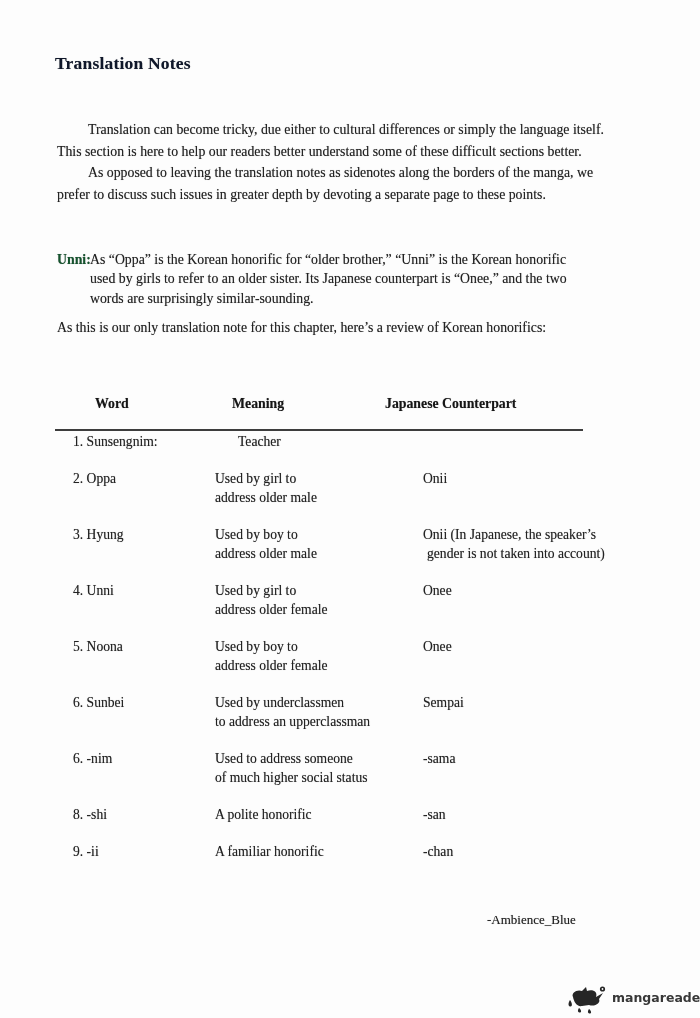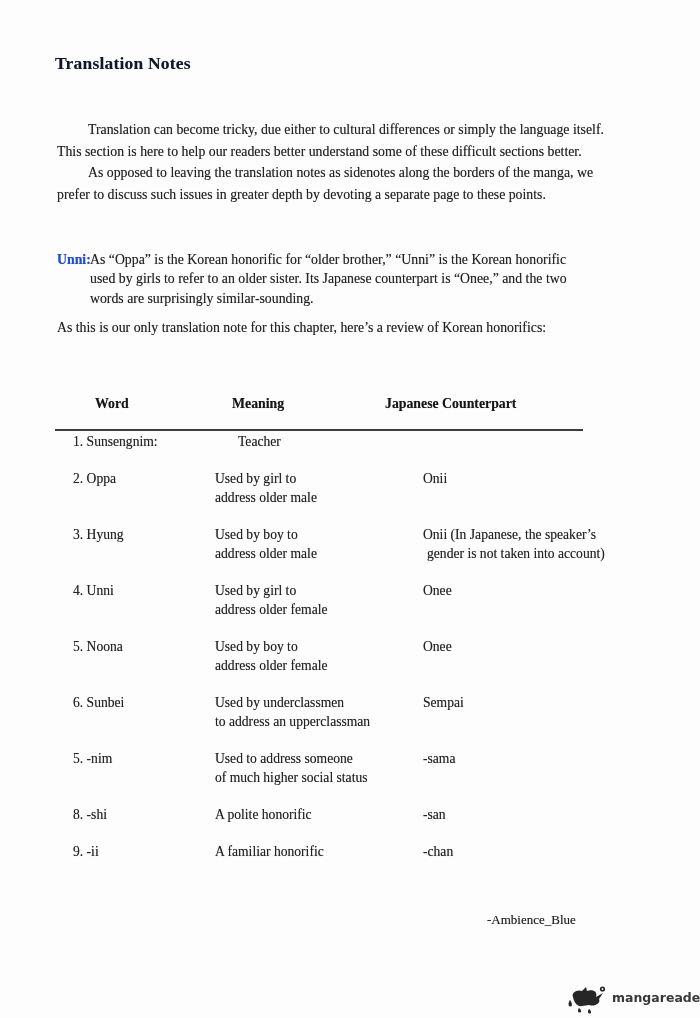--- a/index.html
+++ b/index.html
@@ -21,21 +21,21 @@
   }
   .intro{
     position:absolute;left:57px;top:119px;width:596px;
     font-size:13.8px;line-height:21.5px;
   }
   .indent{padding-left:31px;}
   .note{
     position:absolute;left:90px;top:250px;width:562px;
     font-size:13.8px;line-height:19.4px;
   }
-  .note-label{position:absolute;left:-33px;top:0;font-weight:bold;color:#1d4ed8;}
+  .note-label{position:absolute;left:-33px;top:0;font-weight:bold;color:#14532d;}
   .review{
     position:absolute;left:57px;top:320px;
     font-size:13.8px;
     text-align:right;
   }
   .th{position:absolute;top:396px;font-weight:bold;font-size:13.8px;color:#161616;}
   .th-word{left:95px;}
   .th-meaning{left:232px;}
   .th-counterpart{left:385px;}
   .rule{
@@ -148,21 +148,21 @@
         <div class="c-word">6. Sunbei</div>
         <div class="c-meaning">
           <div>Used by underclassmen</div>
           <div>to address an upperclassman</div>
         </div>
         <div class="c-counterpart">
           <div>Sempai</div>
         </div>
       </div>
       <div class="trow">
-        <div class="c-word">5. -nim</div>
+        <div class="c-word">6. -nim</div>
         <div class="c-meaning">
           <div>Used to address someone</div>
           <div>of much higher social status</div>
         </div>
         <div class="c-counterpart">
           <div>-sama</div>
         </div>
       </div>
       <div class="trow">
         <div class="c-word">8. -shi</div>

